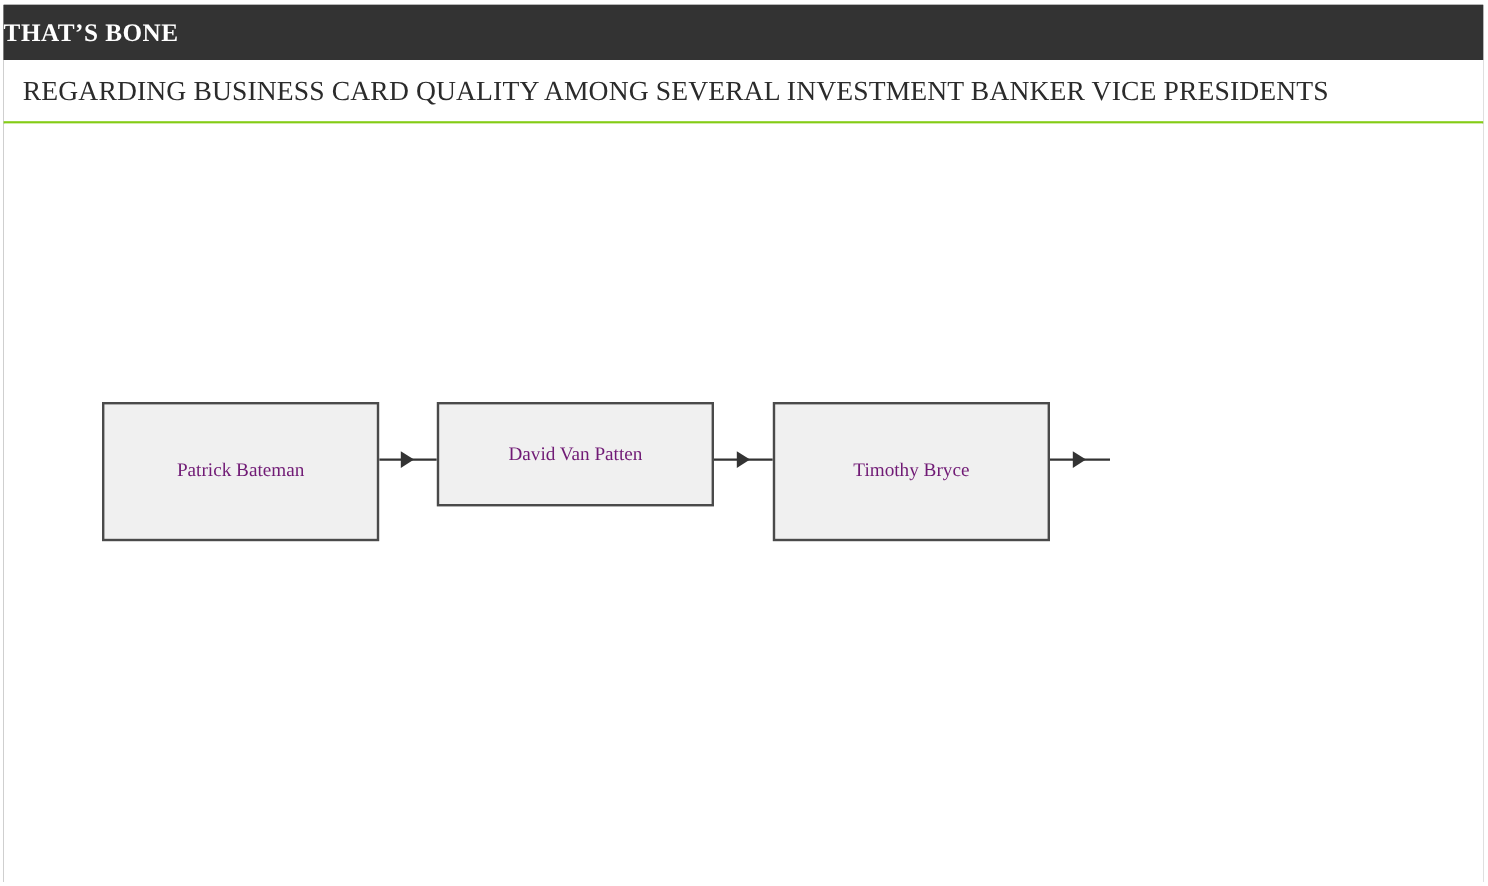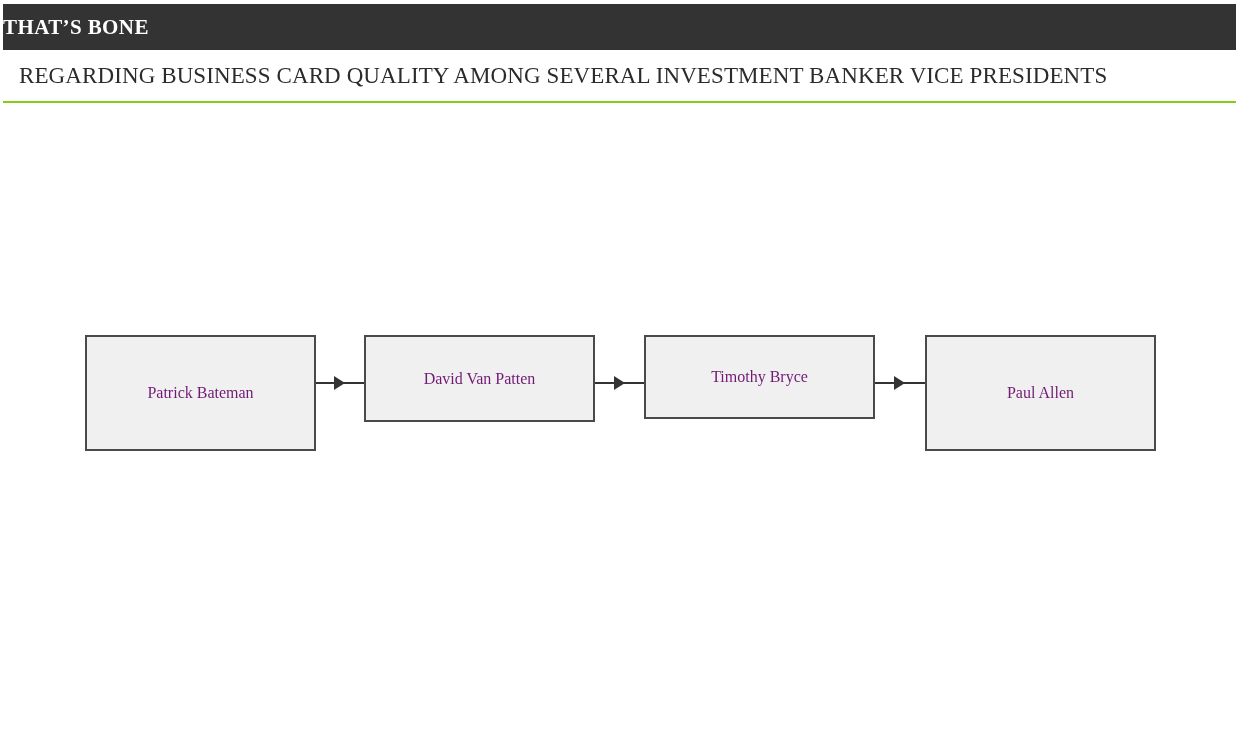--- a/index.html
+++ b/index.html
@@ -131,25 +131,22 @@
     <div class="subtitle-text">REGARDING BUSINESS CARD QUALITY AMONG SEVERAL INVESTMENT BANKER VICE PRESIDENTS</div>
   </div>
 
   <div class="canvas" id="canvas">
       <div class="node" style="left: 82px; top: 232px; width: 231px; height: 116px; background: rgb(240, 240, 240); border-color: rgb(74, 74, 74);">
         <span class="node-label">Patrick Bateman</span>
       </div>
       <div class="node" style="left: 361px; top: 232px; width: 231px; height: 87px; background: rgb(240, 240, 240); border-color: rgb(74, 74, 74);">
         <span class="node-label">David Van Patten</span>
       </div>
-      <div class="node" style="left: 641px; top: 232px; width: 231px; height: 84px; background: rgb(240, 240, 240); border-color: rgb(74, 74, 74);">
+      <div class="node" style="left: 641px; top: 232px; width: 231px; height: 116px; background: rgb(240, 240, 240); border-color: rgb(74, 74, 74);">
         <span class="node-label">Timothy Bryce</span>
-      </div>
-      <div class="node" style="left: 922px; top: 232px; width: 231px; height: 116px; background: rgb(240, 240, 240); border-color: rgb(74, 74, 74);">
-        <span class="node-label">Paul Allen</span>
       </div>
       <div class="edge" style="left: 313px; top: 270px; width: 48px;">
         <svg width="48" height="20" viewBox="0 0 48 20">
           <line x1="0" y1="10" x2="48" y2="10" stroke="#333333" stroke-width="2"></line>
           <polygon points="18,3 29,10 18,17" fill="#333333"></polygon>
         </svg>
       </div>
       <div class="edge" style="left: 592px; top: 270px; width: 49px;">
         <svg width="49" height="20" viewBox="0 0 49 20">
           <line x1="0" y1="10" x2="49" y2="10" stroke="#333333" stroke-width="2"></line>

